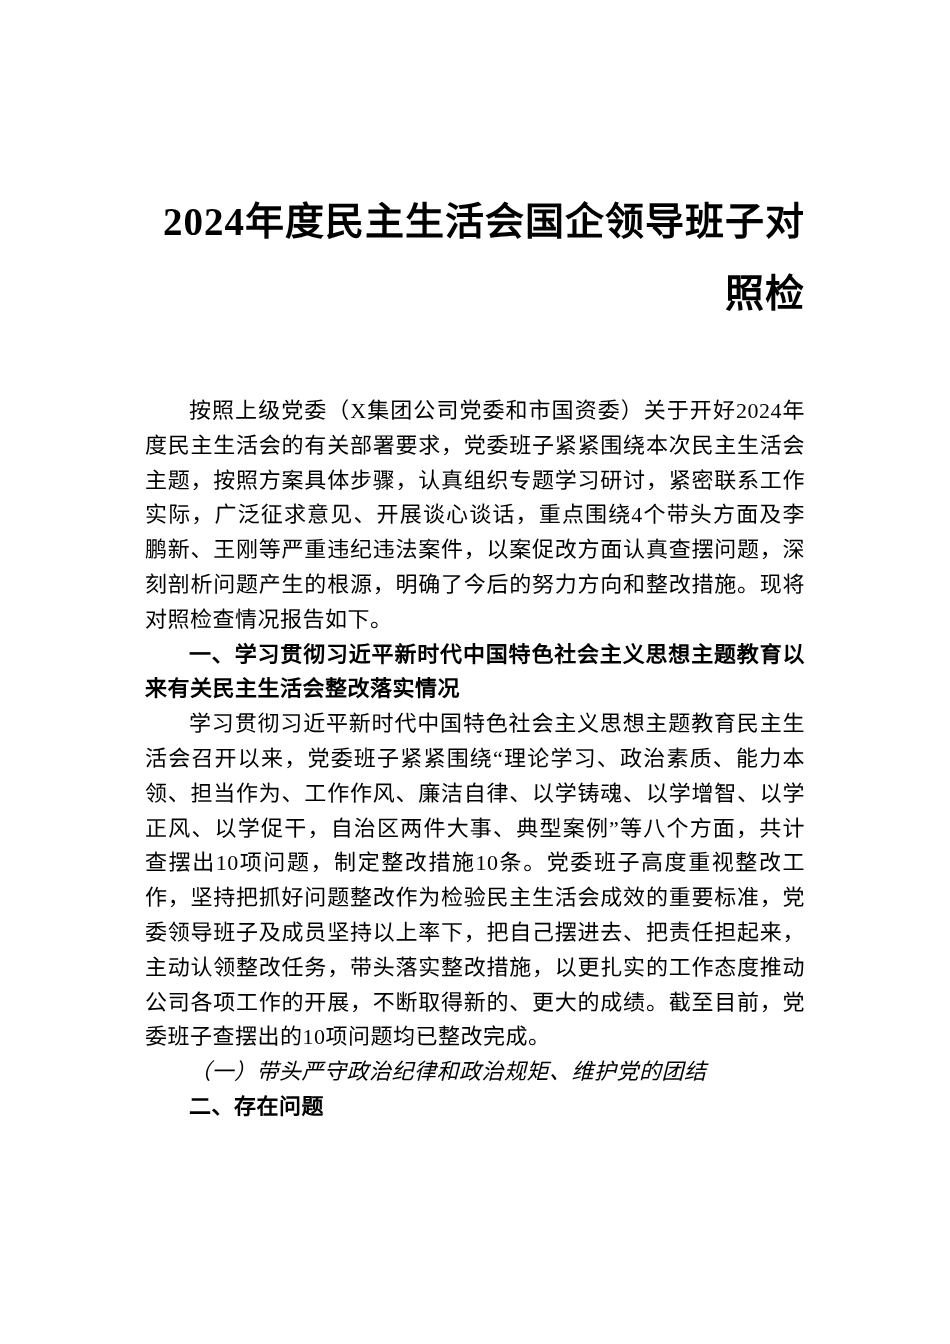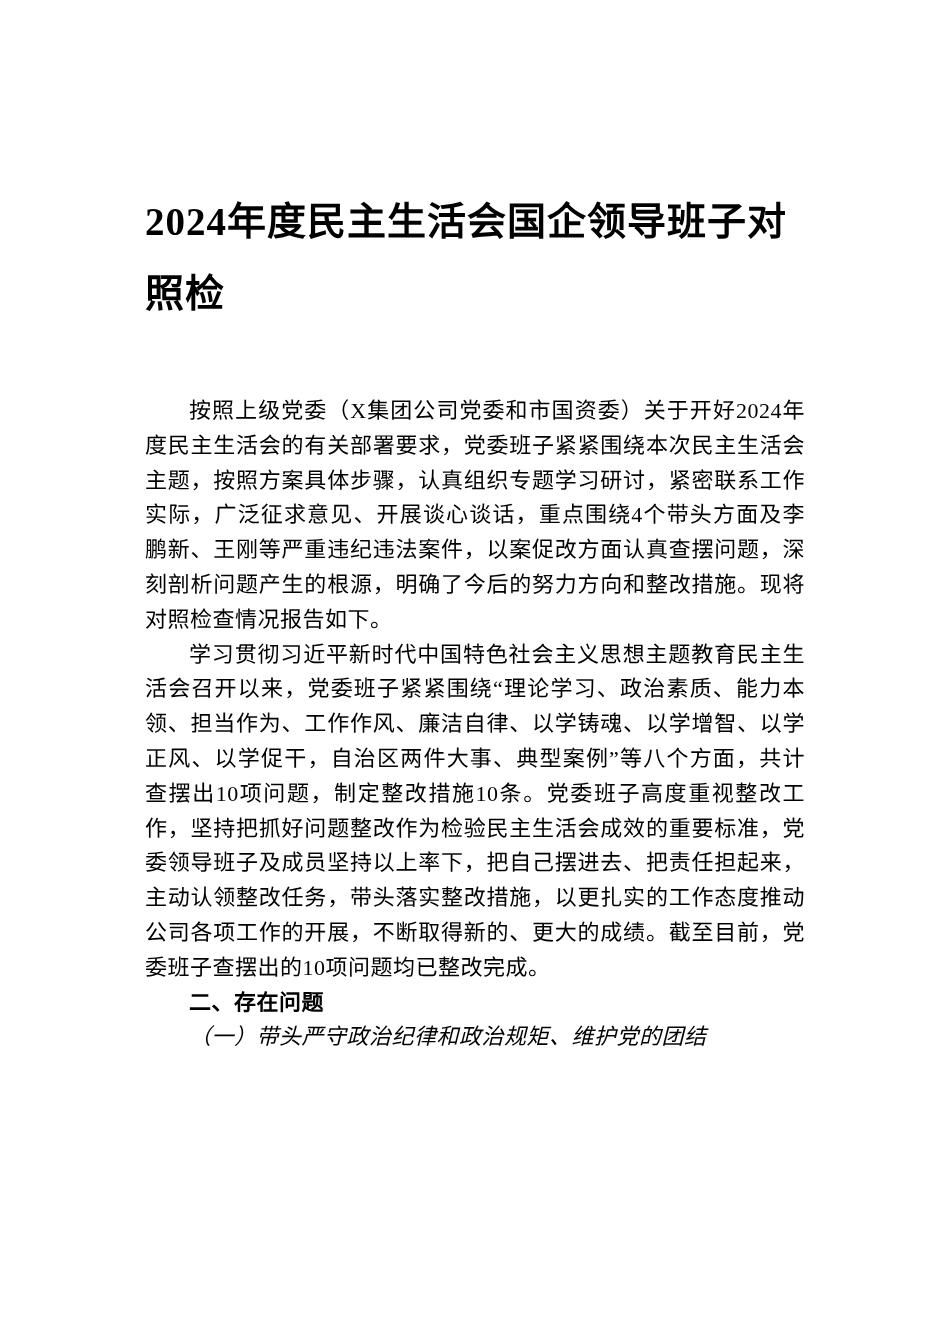--- a/index.html
+++ b/index.html
@@ -12,21 +12,21 @@
     width: 950px;
     height: 1344px;
     margin: 0 auto;
     background: #ffffff;
     box-sizing: border-box;
     padding: 186px 145px 0 145px;
     color: #000000;
     overflow: hidden;
   }
   .doc-title {
-    text-align: left;
+    text-align: right;
     font-family: "Liberation Serif", "DejaVu Serif", serif;
     font-weight: bold;
     font-size: 39px;
     line-height: 72px;
     letter-spacing: 1px;
     margin: 0 0 64px 0;
   }
   .para {
     margin: 0;
     font-size: 22px;
@@ -54,19 +54,20 @@
 </head>
 <body>
 
 <div class="page">
   <h1 class="doc-title">
     <div>2024年度民主生活会国企领导班子对照检</div>
   </h1>
 
   <p class="para body-text">按照上级党委（X集团公司党委和市国资委）关于开好2024年度民主生活会的有关部署要求，党委班子紧紧围绕本次民主生活会主题，按照方案具体步骤，认真组织专题学习研讨，紧密联系工作实际，广泛征求意见、开展谈心谈话，重点围绕4个带头方面及李鹏新、王刚等严重违纪违法案件，以案促改方面认真查摆问题，深刻剖析问题产生的根源，明确了今后的努力方向和整改措施。现将对照检查情况报告如下。</p>
 
+  <p class="para heading-hei">一、学习贯彻习近平新时代中国特色社会主义思想主题教育以来有关民主生活会整改落实情况</p>
 
   <p class="para body-text">学习贯彻习近平新时代中国特色社会主义思想主题教育民主生活会召开以来，党委班子紧紧围绕“理论学习、政治素质、能力本领、担当作为、工作作风、廉洁自律、以学铸魂、以学增智、以学正风、以学促干，自治区两件大事、典型案例”等八个方面，共计查摆出10项问题，制定整改措施10条。党委班子高度重视整改工作，坚持把抓好问题整改作为检验民主生活会成效的重要标准，党委领导班子及成员坚持以上率下，把自己摆进去、把责任担起来，主动认领整改任务，带头落实整改措施，以更扎实的工作态度推动公司各项工作的开展，不断取得新的、更大的成绩。截至目前，党委班子查摆出的10项问题均已整改完成。</p>
 
+  <p class="para heading-kai">（一）带头严守政治纪律和政治规矩、维护党的团结</p>
+
   <p class="para heading-hei">二、存在问题</p>
-
-  <p class="para heading-kai">（一）带头严守政治纪律和政治规矩、维护党的团结</p>
 </div>
 
 </body></html>

